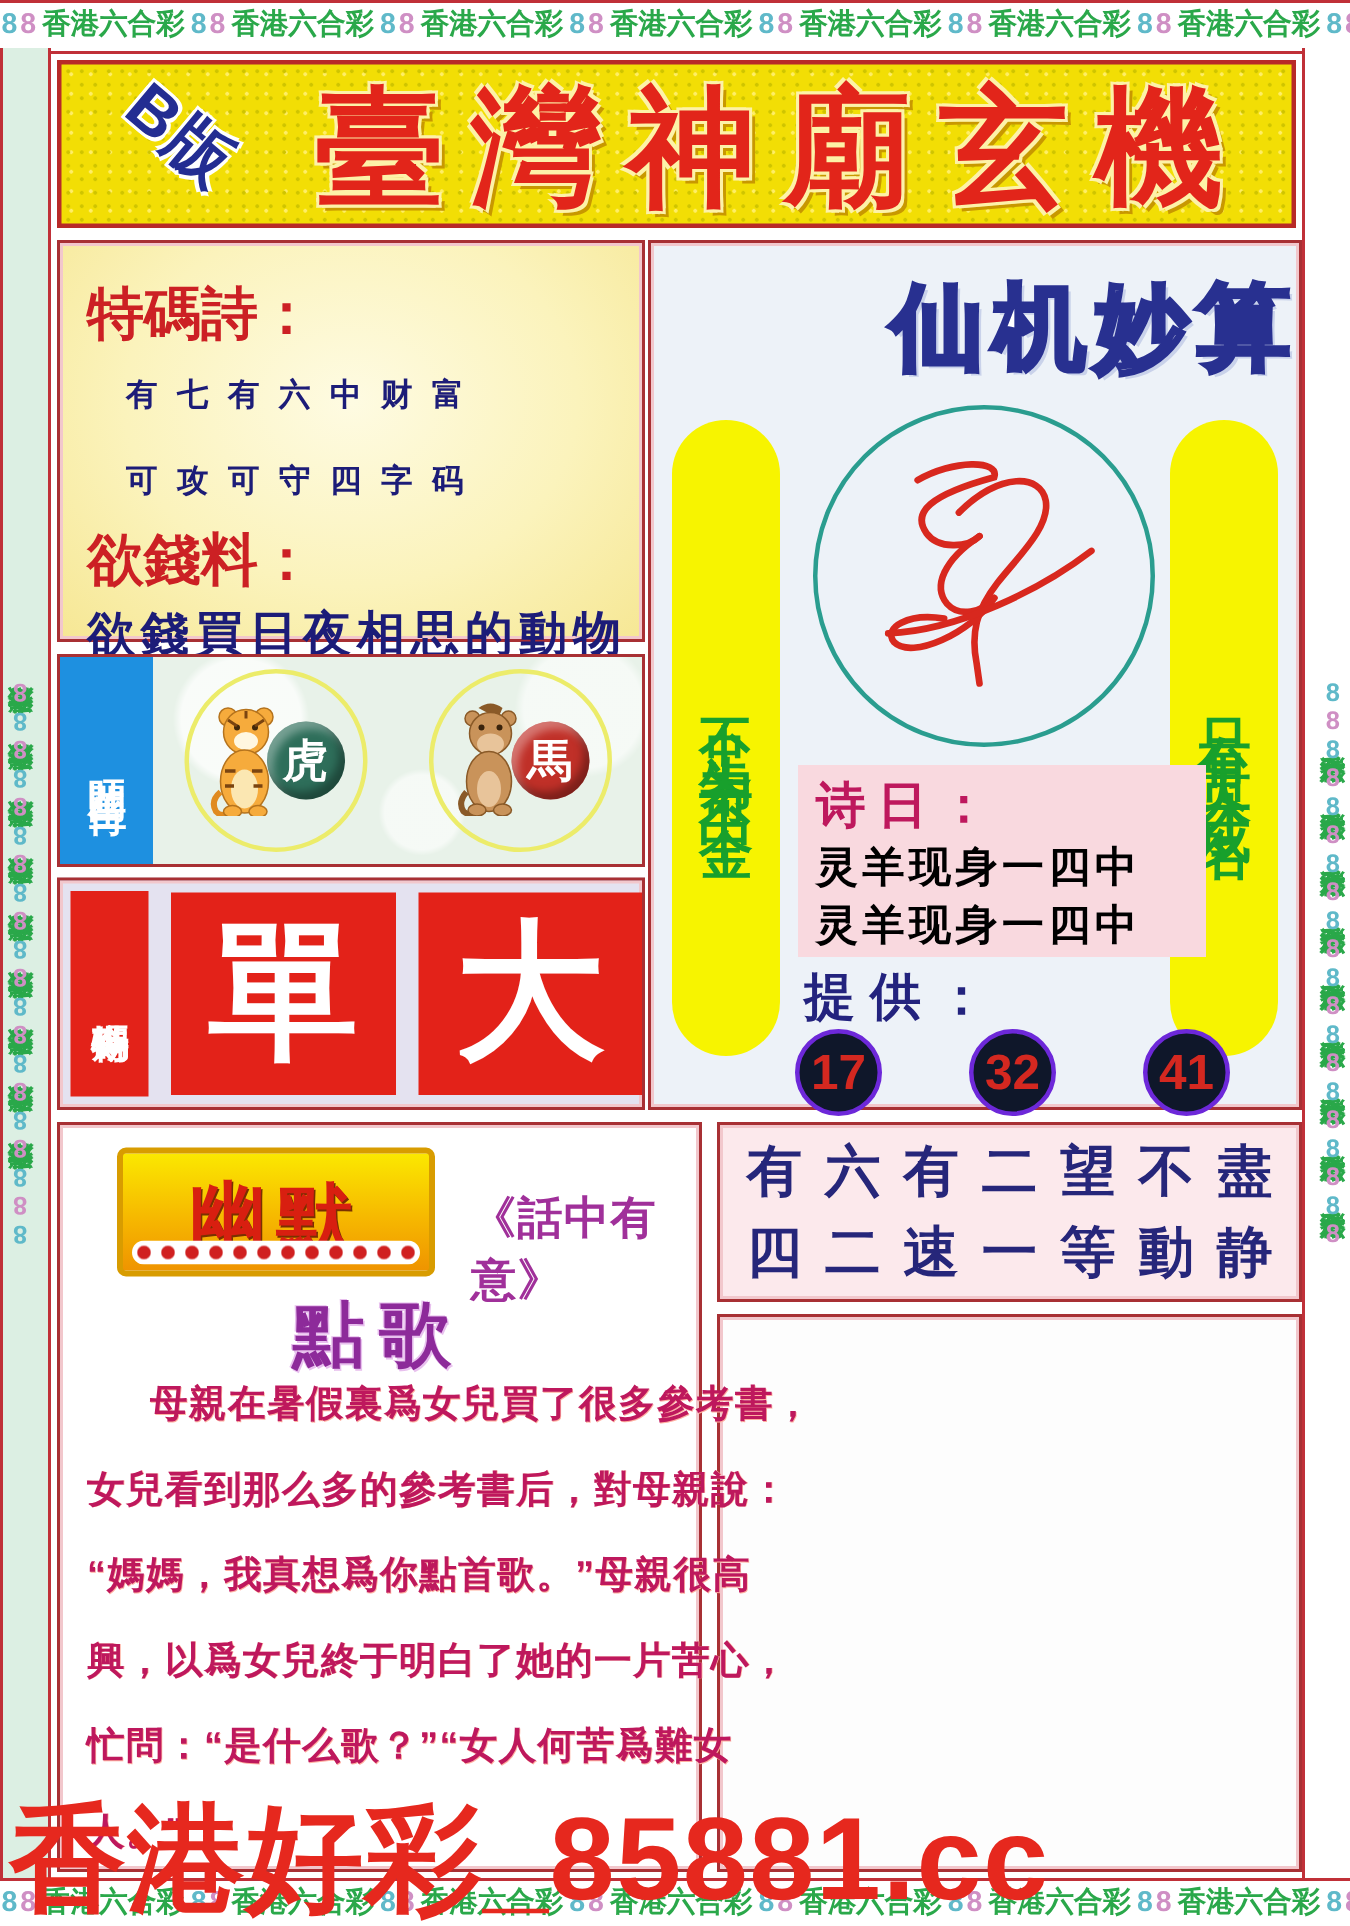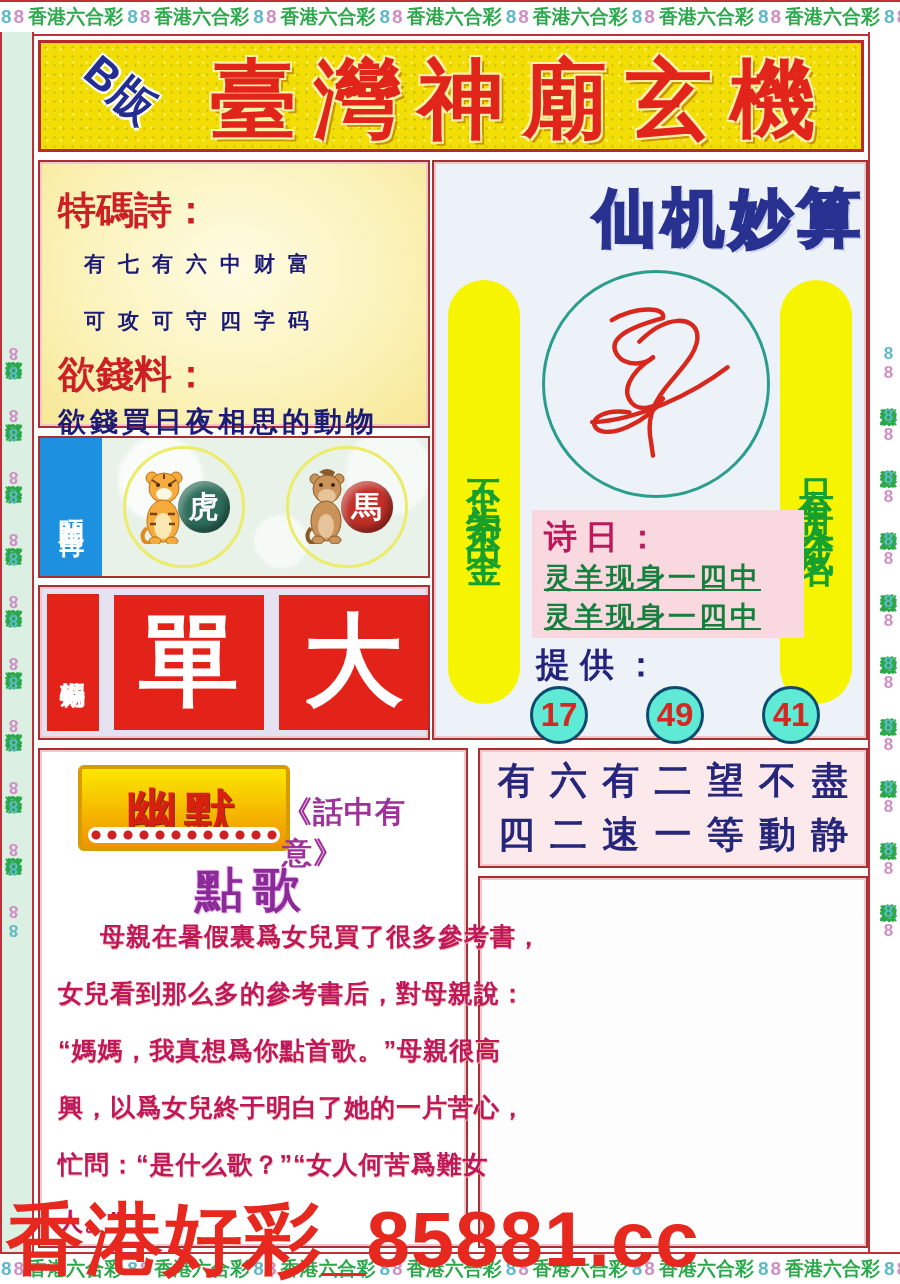--- a/index.html
+++ b/index.html
@@ -12,21 +12,21 @@
              border-top:2px solid #c03038;border-bottom:2px solid #c03038;text-align:center;}
   .strip-bottom{left:0;top:1252px;width:900px;height:32px;line-height:30px;font-size:19px;
              border-top:2px solid #c03038;border-bottom:2px solid #c03038;text-align:center;}
   .strip-left{left:0;top:32px;width:30px;height:1220px;background:#dcefe3;
               border-left:2px solid #c03038;border-right:2px solid #c03038;
               writing-mode:vertical-rl;text-orientation:upright;font-size:17px;text-align:center;
               transform:rotate(180deg);}
   .strip-right{left:868px;top:32px;width:30px;height:1220px;background:#ffffff;
               border-left:2px solid #c03038;border-right:2px solid #c03038;
               writing-mode:vertical-rl;text-orientation:upright;font-size:17px;text-align:center;}
-  .bunit{margin:12px 3px;}
+  .bunit{margin:0 3px;}
   .sep-a{color:#5fb9c9;margin:0 1px;}
   .sep-b{color:#cf8fc4;margin:0 1px;}
 
   
   .title-box{position:absolute;left:38px;top:40px;width:826px;height:112px;
       background-color:#f2de05;
       background-image:radial-gradient(#cfc400 1.2px,transparent 1.4px),radial-gradient(#ffee66 1.2px,transparent 1.4px);
       background-size:9px 9px,13px 13px;
       border:3px solid #b82a28;box-sizing:border-box;}
   .edition{position:absolute;left:40px;top:18px;transform:rotate(40deg);
@@ -40,21 +40,21 @@
   
   .panel{position:absolute;border:2px solid #a83034;box-sizing:border-box;
          box-shadow:inset 0 0 0 2px #f2c7cc;}
 
   
   .poem-box{left:38px;top:160px;width:392px;height:268px;
       background:radial-gradient(ellipse at 50% 40%,#fefbe2 0%,#fbf3bc 55%,#f6e794 100%);
       padding:23px 18px;}
   .poem-label{color:#cc2024;font-size:38px;font-weight:bold;line-height:50px;}
   .poem-line{color:#1c1c78;font-size:21px;font-weight:bold;letter-spacing:13px;line-height:57px;padding-left:26px;white-space:nowrap;}
-  .money-line{color:#1c1c78;font-size:28px;font-weight:bold;letter-spacing:4px;line-height:46px;white-space:nowrap;}
+  .money-line{color:#1c1c78;font-size:32px;font-weight:bold;letter-spacing:4px;line-height:46px;white-space:nowrap;}
 
   
   .zodiac-box{left:38px;top:436px;width:392px;height:142px;background:#ffffff;display:flex;}
   .zodiac-label{width:62px;background:#1e90e0;color:#ffffff;font-size:26px;font-weight:bold;
       writing-mode:vertical-rl;text-orientation:upright;text-align:center;line-height:60px;letter-spacing:4px;}
   .zodiac-area{flex:1;background:#e8f2e9;
       background-image:radial-gradient(circle at 18% 30%,rgba(255,255,255,.75) 0 14%,transparent 16%),
                        radial-gradient(circle at 55% 75%,rgba(255,255,255,.6) 0 12%,transparent 14%),
                        radial-gradient(circle at 88% 25%,rgba(255,255,255,.6) 0 13%,transparent 15%);
       display:flex;align-items:center;justify-content:space-around;}
@@ -81,45 +81,45 @@
   .pill{position:absolute;top:118px;width:72px;height:424px;background:#f7f400;border-radius:38px;
       writing-mode:vertical-rl;text-orientation:upright;text-align:center;
       color:#18a02c;font-size:36px;font-weight:bold;letter-spacing:12px;line-height:72px;}
   .pill-left{left:14px;}
   .pill-right{right:14px;}
   .oracle-circle{position:absolute;left:108px;top:108px;width:222px;height:222px;border:3px solid #2a9d8f;
       border-radius:50%;}
   .oracle-poem{position:absolute;left:98px;top:348px;width:272px;height:128px;background:#f9d9df;
       padding:6px 12px;box-sizing:border-box;}
   .opoem-label{color:#be185d;font-size:33px;font-weight:bold;letter-spacing:8px;line-height:42px;}
-  .opoem-line{color:#15803d;font-size:28px;font-weight:bold;letter-spacing:3px;line-height:39px;white-space:nowrap;text-decoration:underline;}
+  .opoem-line{color:#000000;font-size:28px;font-weight:bold;letter-spacing:3px;line-height:39px;white-space:nowrap;}
   .provide-label{position:absolute;left:102px;top:480px;color:#23237e;font-size:34px;font-weight:bold;letter-spacing:10px;}
   .nums{position:absolute;left:96px;top:524px;width:290px;display:flex;justify-content:space-between;}
-  .numc{width:52px;height:52px;border:3px solid #0c4a6e;border-radius:50%;background:#5eead4;
+  .numc{width:52px;height:52px;border:3px solid #6d28d9;border-radius:50%;background:#0f172a;
       color:#d42820;font-size:33px;font-weight:bold;display:flex;align-items:center;justify-content:center;}
 
   
   .calli-box{left:478px;top:748px;width:390px;height:120px;background:#fce9ec;
       display:grid;grid-template-columns:repeat(7,1fr);grid-template-rows:1fr 1fr;
       align-items:center;justify-items:center;padding:4px 10px;}
   .calli-ch{font-family:"DejaVu Serif","Liberation Serif",serif;color:#26267a;font-size:37px;font-weight:bold;}
 
   .blank-box{left:478px;top:876px;width:390px;height:372px;background:#fdfdfd;}
 
   
   .humor-box{left:38px;top:748px;width:430px;height:500px;background:#ffffff;}
   .humor-badge{position:absolute;left:38px;top:15px;width:212px;height:86px;
       background:linear-gradient(#fbe800 0%,#f6b800 55%,#ef9400 100%);
       border:4px solid #d89c00;border-radius:6px;box-sizing:border-box;text-align:center;}
   .humor-badge-text{font-size:52px;font-weight:bold;color:#d81f10;letter-spacing:6px;line-height:56px;
       text-shadow:1px 1px 0 #7a3000;margin-top:16px;}
   .badge-lace{position:absolute;left:6px;right:6px;bottom:4px;height:16px;background:#ffffff;border-radius:8px;
       background-image:repeating-radial-gradient(circle at 8px 8px,#d02020 0 4px,transparent 5px 100%);
       background-size:16px 16px;background-position:0 0;}
-  .humor-sub{position:absolute;left:242px;top:42px;color:#a0309a;font-size:30px;font-weight:bold;letter-spacing:1px;}
+  .humor-sub{position:absolute;left:274px;top:42px;color:#a0309a;font-size:30px;font-weight:bold;letter-spacing:1px;}
   .joke-title{position:absolute;left:0;top:108px;width:100%;text-align:center;
       color:#8d2a9a;font-size:48px;font-weight:bold;letter-spacing:10px;
       text-shadow:1px 1px 0 #e8c0ee,-1px -1px 0 #e8c0ee;}
   .joke-lines{position:absolute;left:18px;top:158px;width:394px;}
   .joke-line{color:#be185d;font-size:25px;font-weight:bold;line-height:57px;letter-spacing:1px;white-space:nowrap;
       text-shadow:0.5px 0.5px 0 #ffb0a0;}
   .joke-indent{padding-left:42px;}
 
   
   .site-text{position:absolute;left:6px;top:1188px;z-index:5;color:#e6281e;font-size:78px;font-weight:bold;
@@ -215,21 +215,21 @@
       </span>
     </div>
     <div class="oracle-poem">
       <div class="opoem-label">诗日：</div>
       <div class="opoem-line">灵羊现身一四中</div>
       <div class="opoem-line">灵羊现身一四中</div>
     </div>
     <div class="provide-label">提供：</div>
     <div class="nums">
       <div class="numc">17</div>
-      <div class="numc">49</div>
+      <div class="numc">32</div>
       <div class="numc">41</div>
     </div>
   </div>
 
   <div class="panel calli-box">
     <span class="calli-ch">有</span>
     <span class="calli-ch">六</span>
     <span class="calli-ch">有</span>
     <span class="calli-ch">二</span>
     <span class="calli-ch">望</span>

